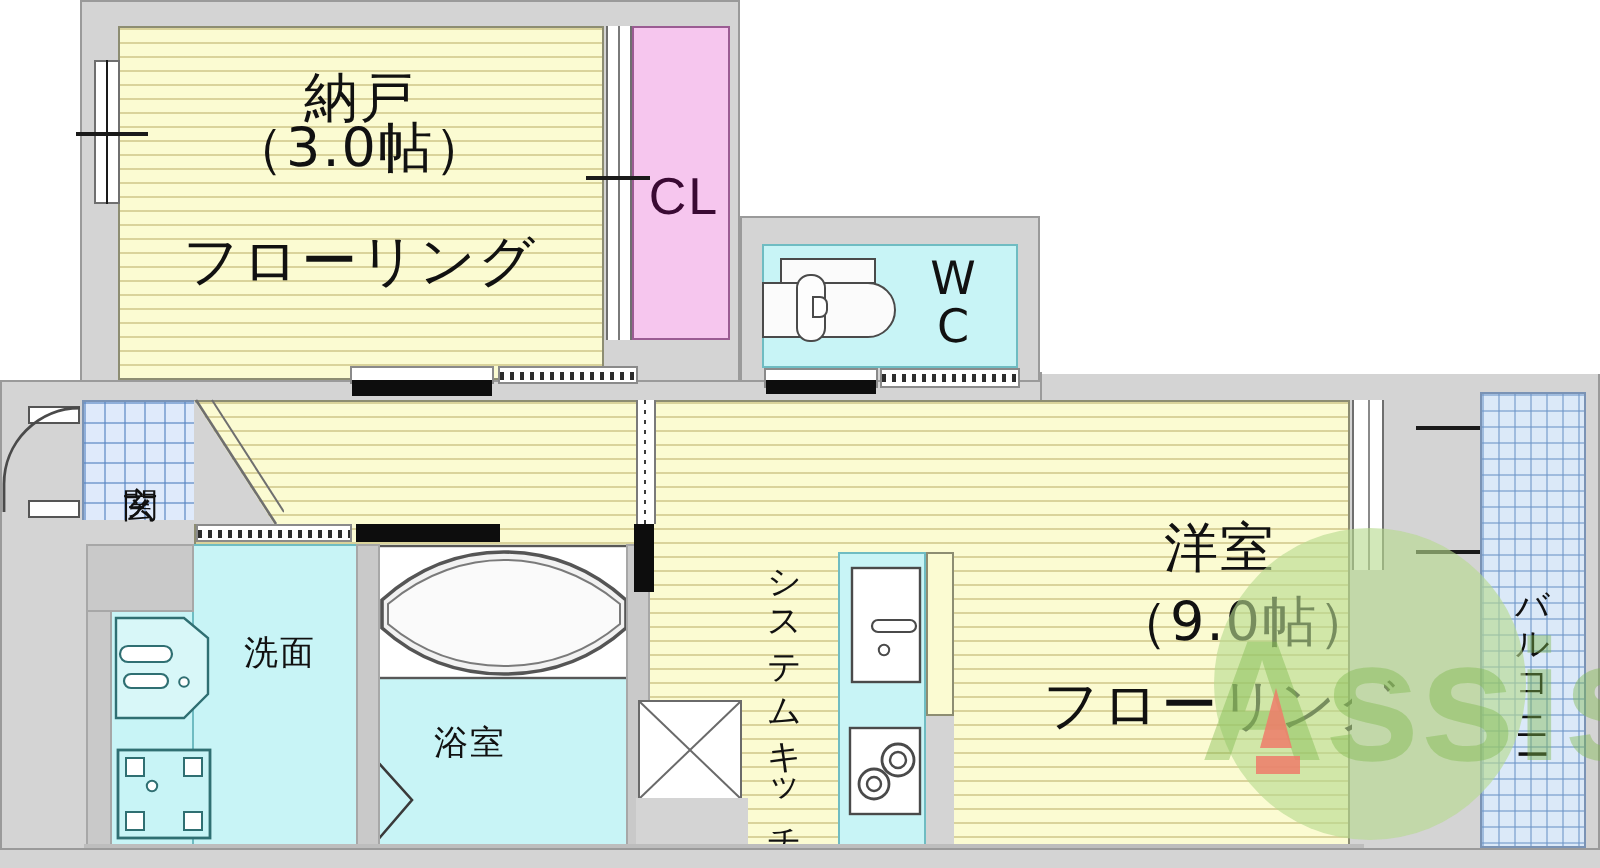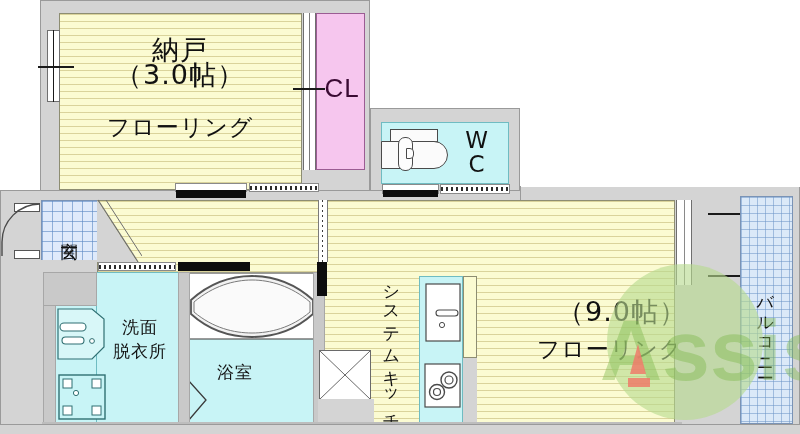--- a/index.html
+++ b/index.html
@@ -59,21 +59,21 @@
     line-height: 1.28;
     letter-spacing: 1px;
     pointer-events: none;
   }
   .lbl-vert {
     writing-mode: vertical-rl;
     text-orientation: upright;
     letter-spacing: 2px;
   }
   .lbl-big   { font-size: 27px; }
-  .lbl-mid   { font-size: 23px; }
+  .lbl-mid   { font-size: 28px; }
   .lbl-small { font-size: 17px; }
   .lbl-cl    { font-size: 26px; color: #3a0a33; font-family: "Liberation Sans", sans-serif; }
   .lbl-wc    { font-size: 23px; }
 
   
   .door-solid { background: #0d0d0d; }
   .door-open  { background: #ffffff; border: 1px solid #8a8a8a; }
   .door-slide {
     background: #ffffff;
     border: 1px solid #8a8a8a;
@@ -125,21 +125,21 @@
   <div class="abs floor-wood" style="left:59px; top:13px; width:243px; height:177px;"></div>
   <div class="lbl lbl-big" style="left:100px; top:33px; width:160px;text-align:center;">納戸</div>
   <div class="lbl lbl-big" style="left:80px; top:58px; width:200px;">（3.0帖）</div>
   <div class="lbl lbl-mid" style="left:80px; top:113px; width:200px;">フローリング</div>
 
   <div class="abs window-sym" style="left:47px; top:30px; width:13px; height:72px;"></div>
   <div class="win-tick" style="left:53px; top:30px; width:1px; height:72px;"></div>
   <div class="win-tick" style="left:38px; top:66px; width:36px; height:1.5px;"></div>
 
   <div class="abs floor-closet" style="left:316px; top:13px; width:49px; height:157px;"></div>
-  <div class="lbl lbl-cl" style="left:322px; top:72px; width:40px;">CL</div>
+  <div class="lbl lbl-cl" style="left:322px; top:82px; width:40px;">CL</div>
 
   <div class="abs" style="left:303px; top:13px; width:13px; height:157px; background:#ffffff; border-left:1px solid #6f6f6f; border-right:1px solid #6f6f6f;"></div>
   <div class="win-tick" style="left:309px; top:13px; width:1px; height:157px; background:#7a7a7a;"></div>
   <div class="win-tick" style="left:293px; top:88px; width:32px; height:1.5px;"></div>
 
   <div class="abs floor-water" style="left:381px; top:122px; width:128px; height:62px;"></div>
   <div class="lbl lbl-wc" style="left:462px; top:126px; width:30px;">W</div>
   <div class="lbl lbl-wc" style="left:462px; top:150px; width:30px;">C</div>
 
   <div class="fx fx-line" style="left:390px; top:129px; width:48px; height:13px; background:#fbfbfb;"></div>
@@ -174,21 +174,20 @@
               background:#d4d4d4;
               clip-path: polygon(0 0, 0 100%, 100% 100%);"></div>
   <svg class="abs" style="left:94px; top:198px; width:48px; height:66px;" viewBox="0 0 48 66">
     <line x1="4" y1="2" x2="44" y2="64" stroke="#6f6f6f" stroke-width="1.3"></line>
     <line x1="12" y1="2" x2="48" y2="58" stroke="#6f6f6f" stroke-width="1.0"></line>
   </svg>
 
   <div class="abs floor-water" style="left:95px; top:272px; width:85px; height:152px;"></div>
   <div class="abs floor-water" style="left:55px; top:305px; width:42px; height:119px;"></div>
   <div class="lbl lbl-small" style="left:112px; top:318px; width:56px;font-family:Liberation Mono, monospace;">洗面</div>
-  <div class="lbl lbl-small" style="left:103px; top:341px; width:74px;">脱衣所</div>
 
   <svg class="abs" style="left:56px; top:307px; width:52px; height:54px;" viewBox="0 0 52 54">
     <path d="M2 2 H36 L48 12 V40 L36 52 H2 Z" fill="#d8f7f8" stroke="#2f6f72" stroke-width="1.2"></path>
     <rect x="4" y="16" width="26" height="8" rx="4" fill="#ffffff" stroke="#2f6f72" stroke-width="1.1"></rect>
     <rect x="6" y="30" width="22" height="7" rx="3.5" fill="#ffffff" stroke="#2f6f72" stroke-width="1.1"></rect>
     <circle cx="36" cy="34" r="2.4" fill="#ffffff" stroke="#2f6f72" stroke-width="1"></circle>
   </svg>
 
   <svg class="abs" style="left:57px; top:373px; width:50px; height:48px;" viewBox="0 0 50 48">
     <rect x="2" y="2" width="46" height="44" fill="#c8f4f6" stroke="#2f6f72" stroke-width="1.4"></rect>
@@ -240,20 +239,21 @@
     <rect x="1" y="1" width="35" height="43" fill="#ffffff" stroke="#4a4a4a" stroke-width="1.2"></rect>
     <circle cx="13" cy="29" r="7.5" fill="none" stroke="#4a4a4a" stroke-width="1.4"></circle>
     <circle cx="13" cy="29" r="3.5" fill="none" stroke="#4a4a4a" stroke-width="1.2"></circle>
     <circle cx="25" cy="17" r="8" fill="none" stroke="#4a4a4a" stroke-width="1.4"></circle>
     <circle cx="25" cy="17" r="4" fill="none" stroke="#4a4a4a" stroke-width="1.2"></circle>
   </svg>
 
   <div class="abs" style="left:463px; top:276px; width:14px; height:82px; background:#fbfbd2; border:1px solid #8d8d72;"></div>
   <div class="abs wall-thin" style="left:463px; top:358px; width:14px; height:66px; background:#d4d4d4; border:0;"></div>
 
+  <div class="lbl lbl-big" style="left:530px; top:258px; width:160px;">洋室</div>
   <div class="lbl lbl-big" style="left:522px; top:295px; width:200px;">（9.0帖）</div>
   <div class="lbl lbl-mid" style="left:515px; top:335px; width:190px;">フローリング</div>
 
   <div class="abs" style="left:676px; top:200px; width:16px; height:85px; background:#ffffff; border-left:1px solid #6f6f6f; border-right:1px solid #6f6f6f;"></div>
   <div class="win-tick" style="left:684px; top:200px; width:1px; height:85px; background:#8a8a8a;"></div>
   <div class="win-tick" style="left:708px; top:213px; width:32px; height:1.5px;"></div>
   <div class="win-tick" style="left:708px; top:275px; width:32px; height:1.5px;"></div>
   <div class="abs wall-thin" style="left:676px; top:285px; width:16px; height:139px; background:#d4d4d4; border:0;"></div>
 
   <div class="abs floor-tile-blue" style="left:740px; top:196px; width:53px; height:228px;"></div>

